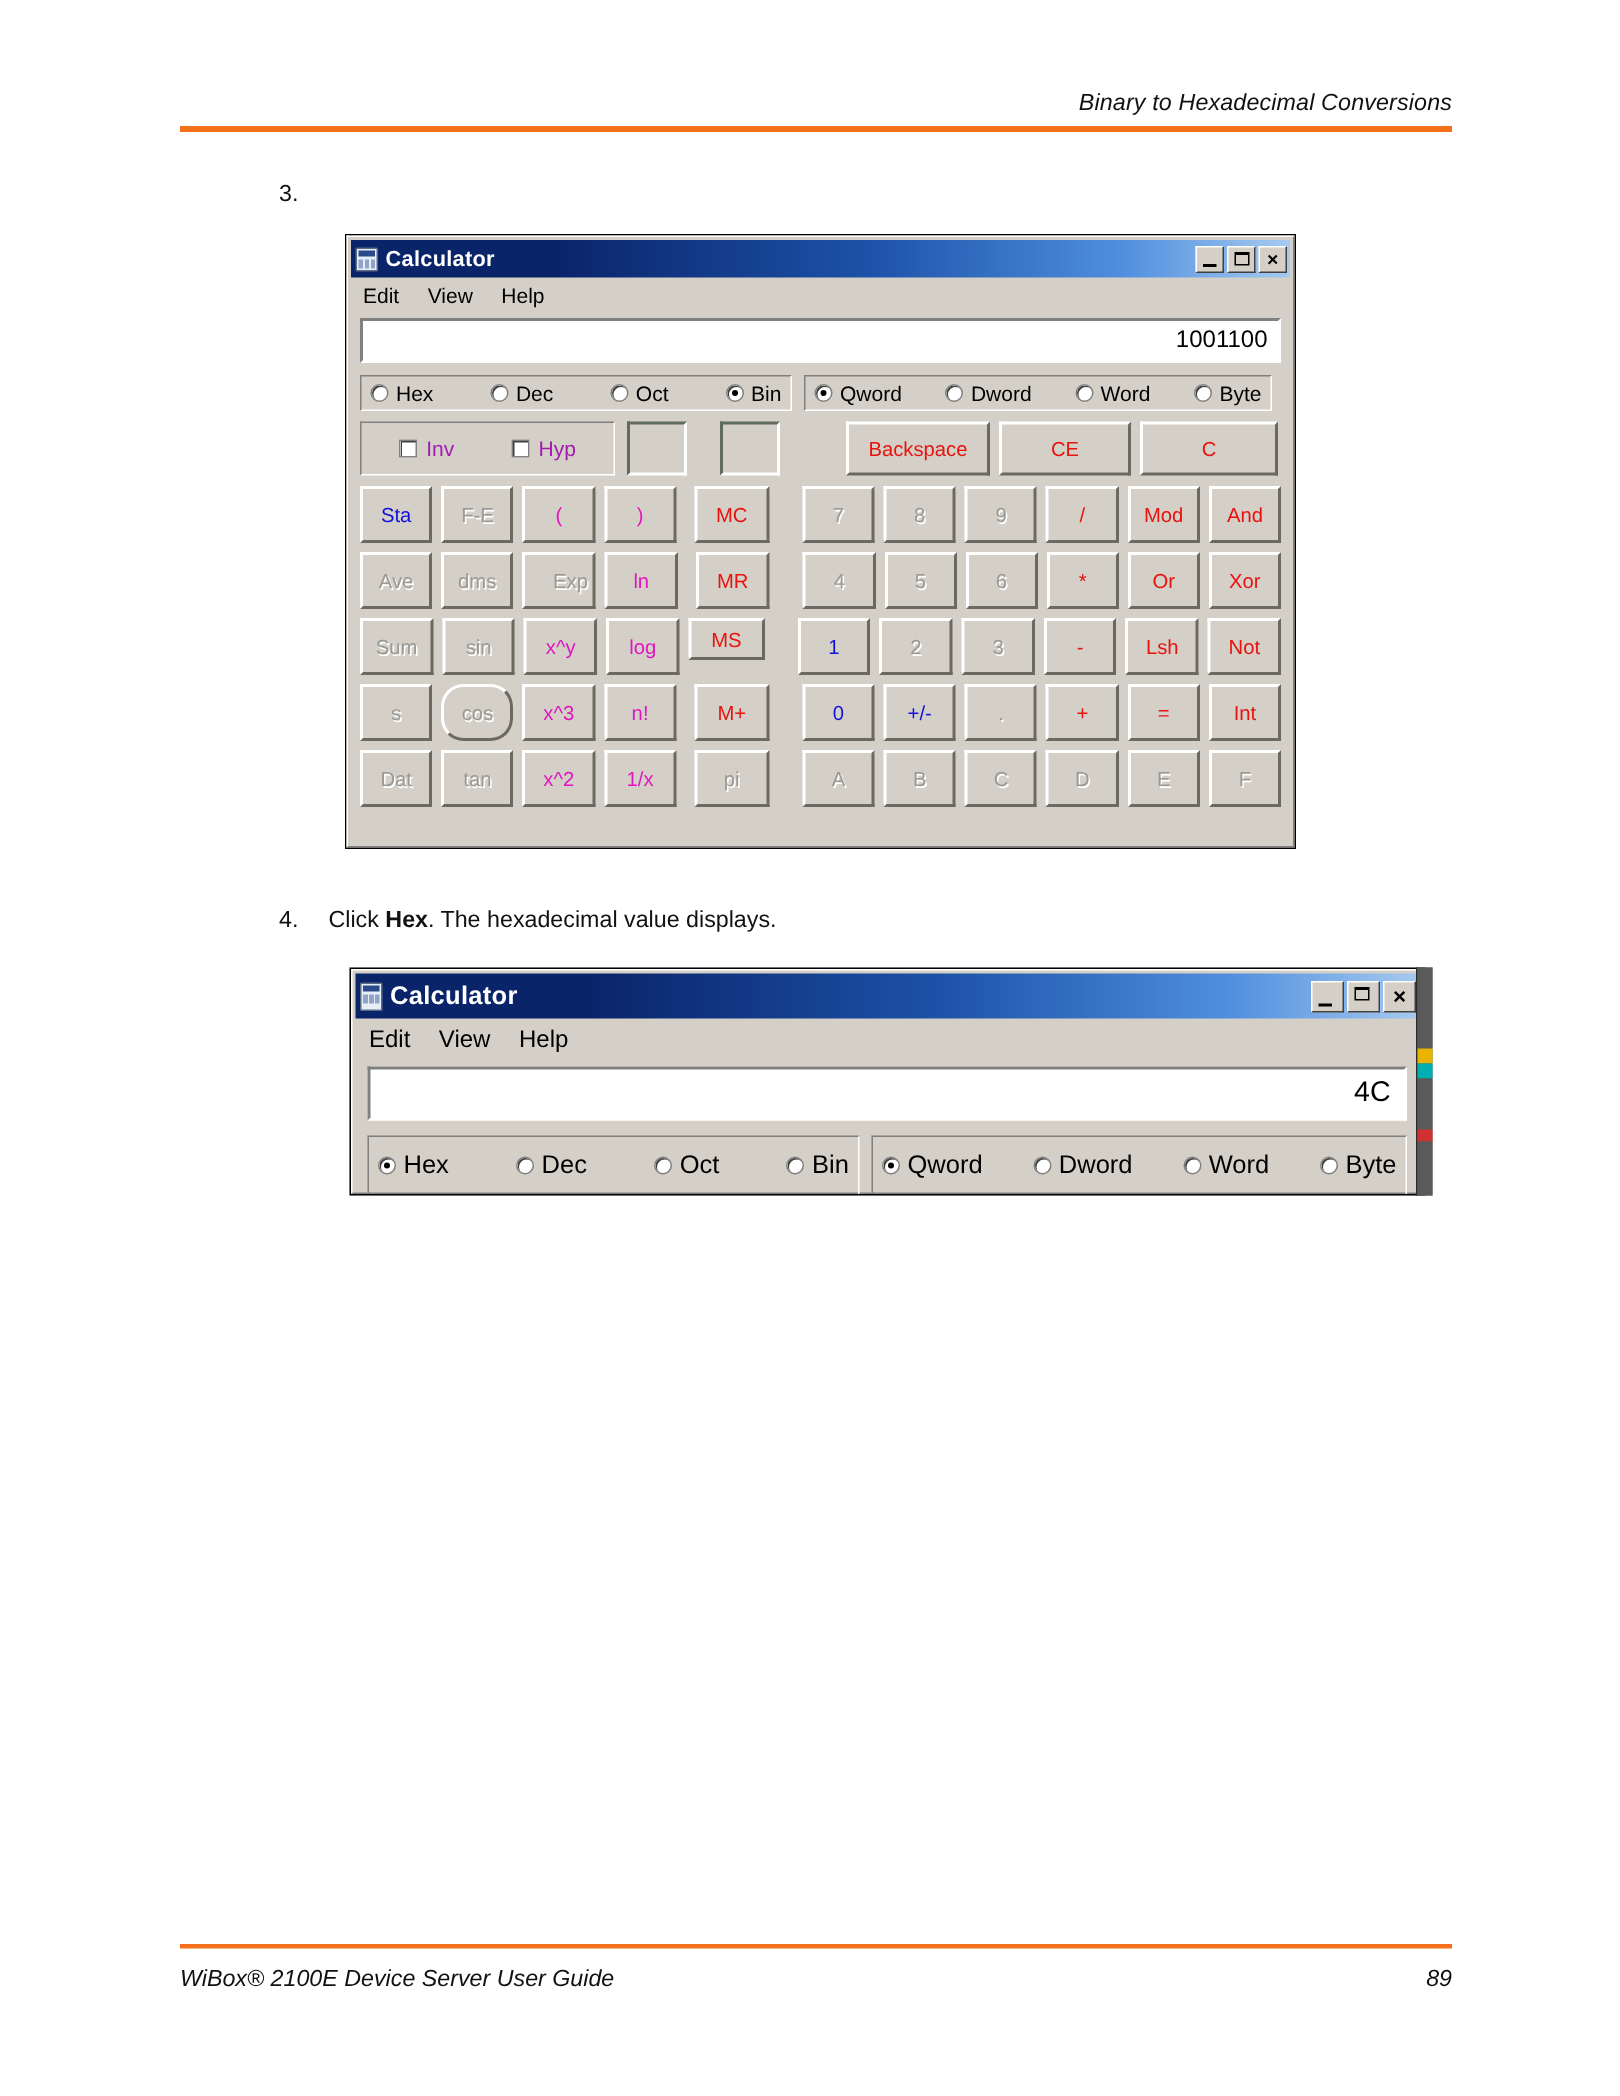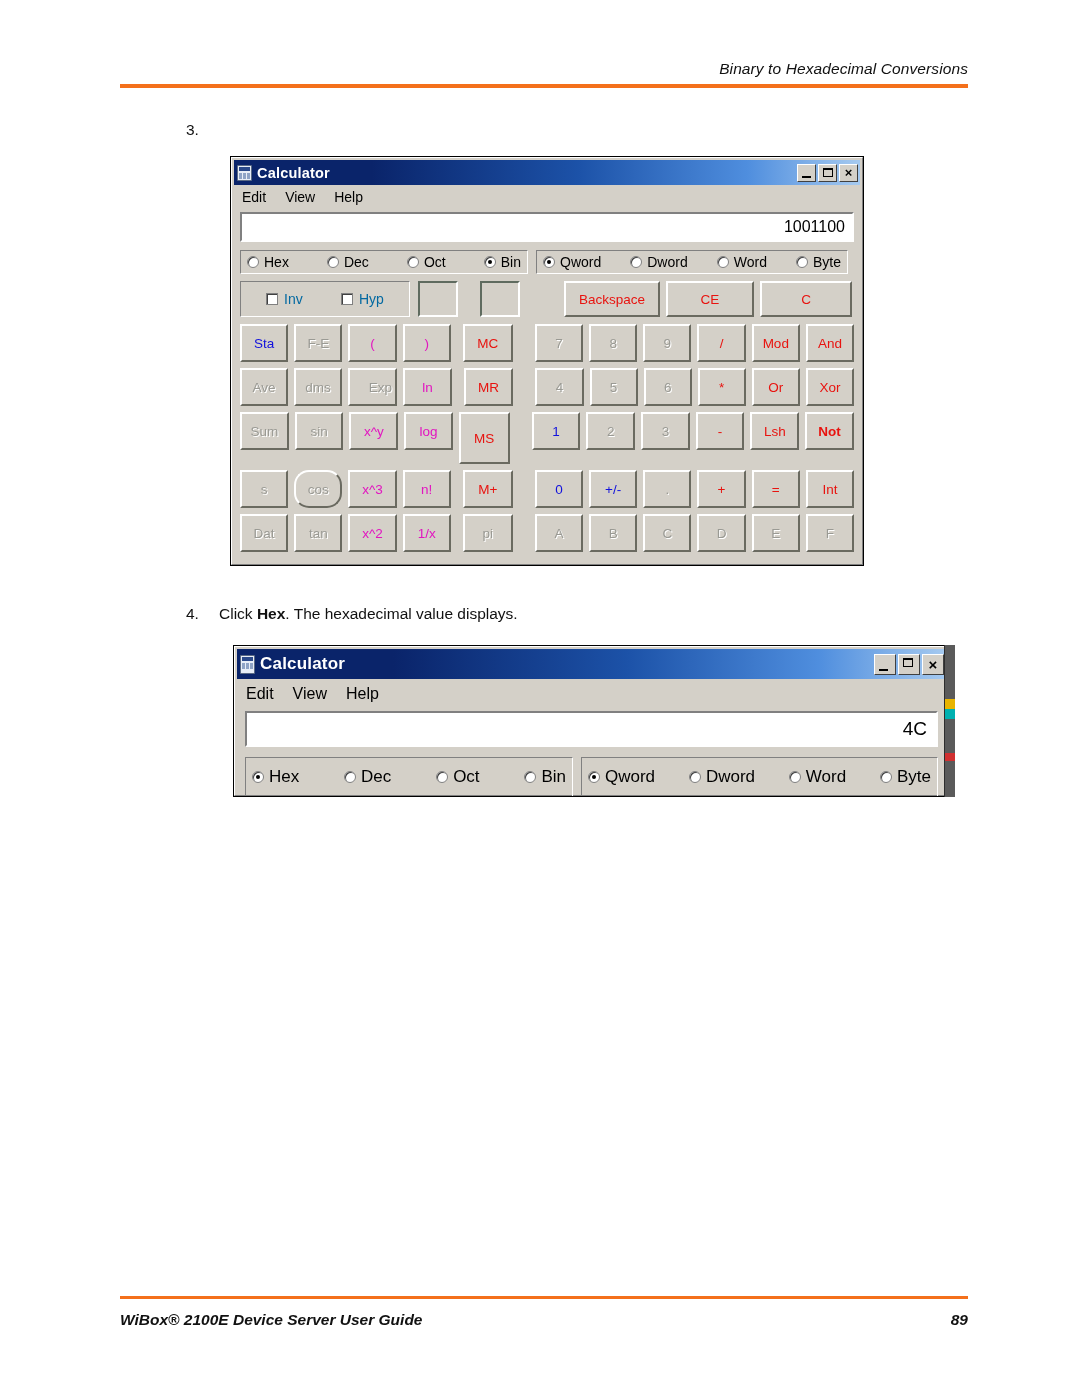--- a/index.html
+++ b/index.html
@@ -21,21 +21,21 @@
     font-style:italic;
     font-size:15.5px;
     color:#111;
     letter-spacing:.1px;
     padding-bottom:6px;
   }
   .rule{
     height:4px;background:#f4701b;width:100%;
   }
   .page-footer{
-    position:absolute;left:120px;top:1296px;width:848px;font-weight:bold;
+    position:absolute;left:120px;top:1296px;width:848px;
   }
   .footer-rule{height:3px;background:#f4701b;width:100%;}
   .footer-row{
     display:flex;justify-content:space-between;align-items:baseline;
     padding-top:12px;
     font-style:italic;font-size:15.5px;color:#111;
   }
 
   
   .step{
@@ -153,21 +153,21 @@
     margin-right:5px;
     position:relative;
     flex:0 0 12px;
     box-sizing:border-box;
   }
   .radio.on .dot:after{
     content:"";position:absolute;left:3px;top:3px;width:4px;height:4px;border-radius:50%;background:#000;
   }
 
   .check{
-    display:flex;align-items:center;font-size:14px;color:#0369a1;white-space:nowrap;
+    display:flex;align-items:center;font-size:14px;color:#a21caf;white-space:nowrap;
   }
   .check .box{
     width:12px;height:12px;background:#fff;
     border:1px solid #808080;
     box-shadow:inset 1px 1px 0 #404040, inset -1px -1px 0 #ffffff;
     margin-right:6px;flex:0 0 12px;box-sizing:border-box;
   }
 
   
   .btn{
@@ -334,27 +334,27 @@
           <div class="btn red" style="width: 52px; height: 38px; margin-right: 6px;">*</div>
           <div class="btn red" style="width: 52px; height: 38px; margin-right: 6px;">Or</div>
           <div class="btn red" style="width: 52px; height: 38px; margin-right: 0px;">Xor</div>
         </div>
         <div class="krow">
           <div class="btn dis" style="width: 52px; height: 38px; margin-right: 6px;">Sum</div>
           <div class="btn dis" style="width: 52px; height: 38px; margin-right: 6px;">sin</div>
           <div class="btn magenta" style="width: 52px; height: 38px; margin-right: 6px;">x^y</div>
           <div class="btn magenta" style="width: 52px; height: 38px; margin-right: 0;">log</div>
           <div class="kgap"></div>
-          <div class="btn red" style="width: 54px; height: 52px; margin-right: 22px;">MS</div>
+          <div class="btn red" style="width: 54px; height: 28px; margin-right: 22px;">MS</div>
           <div class="btn blue" style="width: 52px; height: 38px; margin-right: 6px;">1</div>
           <div class="btn dis" style="width: 52px; height: 38px; margin-right: 6px;">2</div>
           <div class="btn dis" style="width: 52px; height: 38px; margin-right: 6px;">3</div>
           <div class="btn red" style="width: 52px; height: 38px; margin-right: 6px;">-</div>
           <div class="btn red" style="width: 52px; height: 38px; margin-right: 6px;">Lsh</div>
-          <div class="btn red" style="width: 52px; height: 38px; margin-right: 0px; font-weight: bold;">Not</div>
+          <div class="btn red" style="width: 52px; height: 38px; margin-right: 0px;">Not</div>
         </div>
         <div class="krow">
           <div class="btn dis" style="width: 52px; height: 38px; margin-right: 6px;">s</div>
           <div class="btn dis" style="width: 52px; height: 38px; margin-right: 6px; border-radius: 15px;">cos</div>
           <div class="btn magenta" style="width: 52px; height: 38px; margin-right: 6px;">x^3</div>
           <div class="btn magenta" style="width: 52px; height: 38px; margin-right: 6px;">n!</div>
           <div class="kgap"></div>
           <div class="btn red" style="width: 54px; height: 38px; margin-right: 22px;">M+</div>
           <div class="btn blue" style="width: 52px; height: 38px; margin-right: 6px;">0</div>
           <div class="btn blue" style="width: 52px; height: 38px; margin-right: 6px;">+/-</div>

